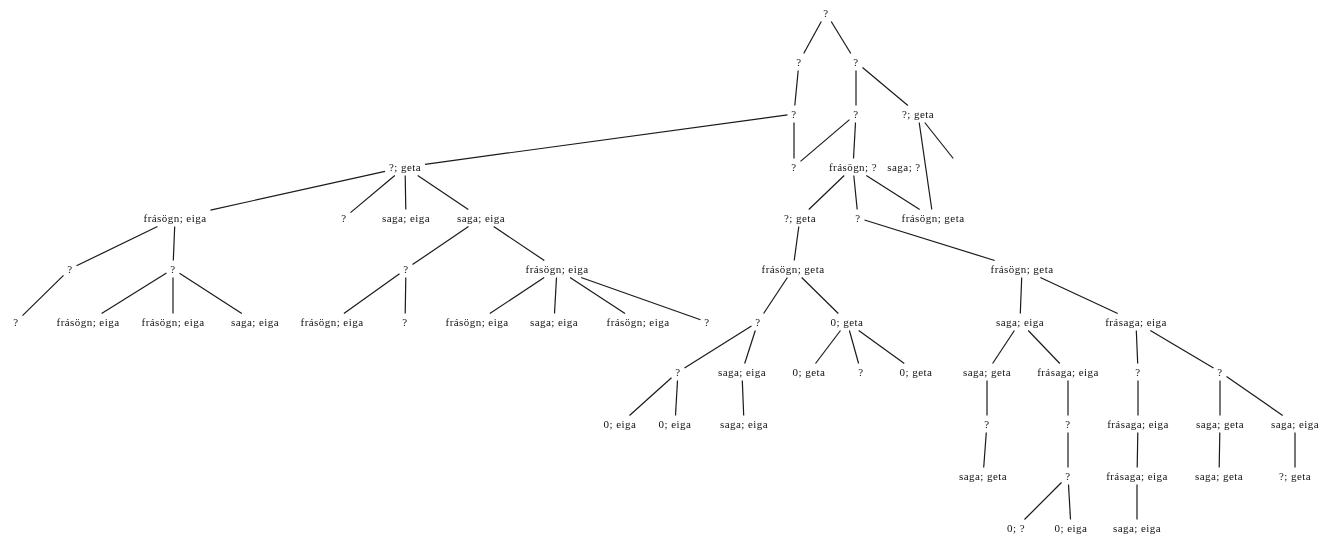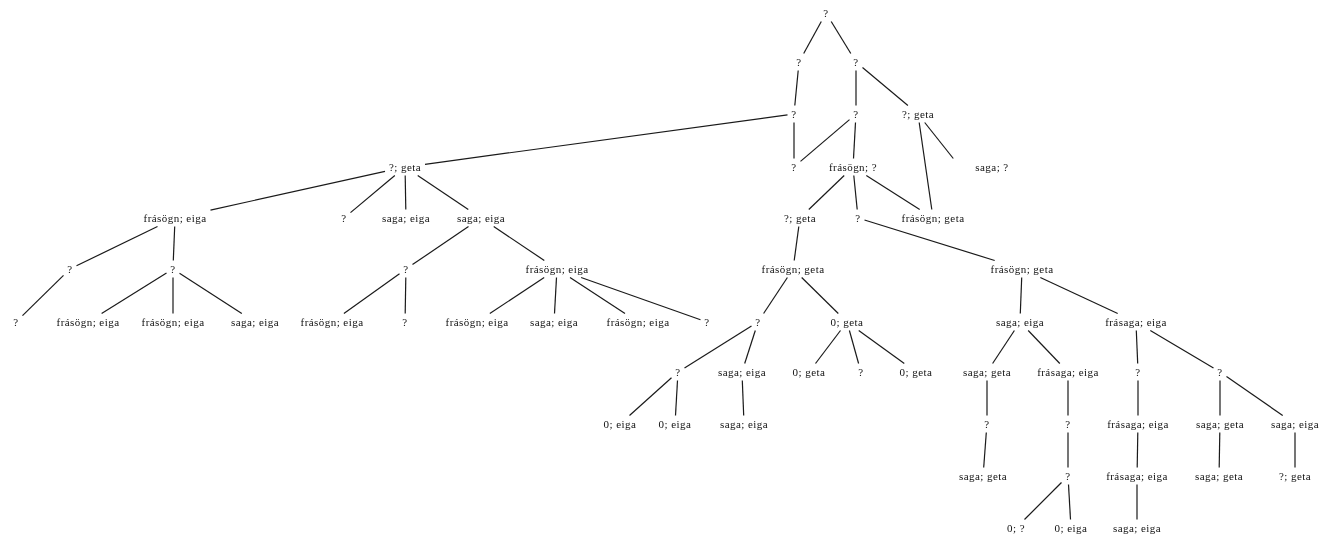--- a/index.html
+++ b/index.html
@@ -110,21 +110,21 @@
   <div id="nodes-layer">
       <div class="node" style="left: 826px; top: 13px; color: rgb(17, 17, 17);">?</div>
       <div class="node" style="left: 799px; top: 62px; color: rgb(17, 17, 17);">?</div>
       <div class="node" style="left: 856px; top: 62px; color: rgb(17, 17, 17);">?</div>
       <div class="node" style="left: 794px; top: 114px; color: rgb(17, 17, 17);">?</div>
       <div class="node" style="left: 856px; top: 114px; color: rgb(17, 17, 17);">?</div>
       <div class="node" style="left: 918px; top: 114px; color: rgb(17, 17, 17);">?; geta</div>
       <div class="node" style="left: 405px; top: 167px; color: rgb(17, 17, 17);">?; geta</div>
       <div class="node" style="left: 794px; top: 167px; color: rgb(17, 17, 17);">?</div>
       <div class="node" style="left: 853px; top: 167px; color: rgb(17, 17, 17);">frásögn; ?</div>
-      <div class="node" style="left: 992px; top: 167px; color: rgb(17, 17, 17);">saga; ?</div>
+      <div class="node" style="left: 904px; top: 167px; color: rgb(17, 17, 17);">saga; ?</div>
       <div class="node" style="left: 175px; top: 218px; color: rgb(17, 17, 17);">frásögn; eiga</div>
       <div class="node" style="left: 344px; top: 218px; color: rgb(17, 17, 17);">?</div>
       <div class="node" style="left: 406px; top: 218px; color: rgb(17, 17, 17);">saga; eiga</div>
       <div class="node" style="left: 481px; top: 218px; color: rgb(17, 17, 17);">saga; eiga</div>
       <div class="node" style="left: 800px; top: 218px; color: rgb(17, 17, 17);">?; geta</div>
       <div class="node" style="left: 858px; top: 218px; color: rgb(17, 17, 17);">?</div>
       <div class="node" style="left: 933px; top: 218px; color: rgb(17, 17, 17);">frásögn; geta</div>
       <div class="node" style="left: 70px; top: 269px; color: rgb(17, 17, 17);">?</div>
       <div class="node" style="left: 173px; top: 269px; color: rgb(17, 17, 17);">?</div>
       <div class="node" style="left: 406px; top: 269px; color: rgb(17, 17, 17);">?</div>

